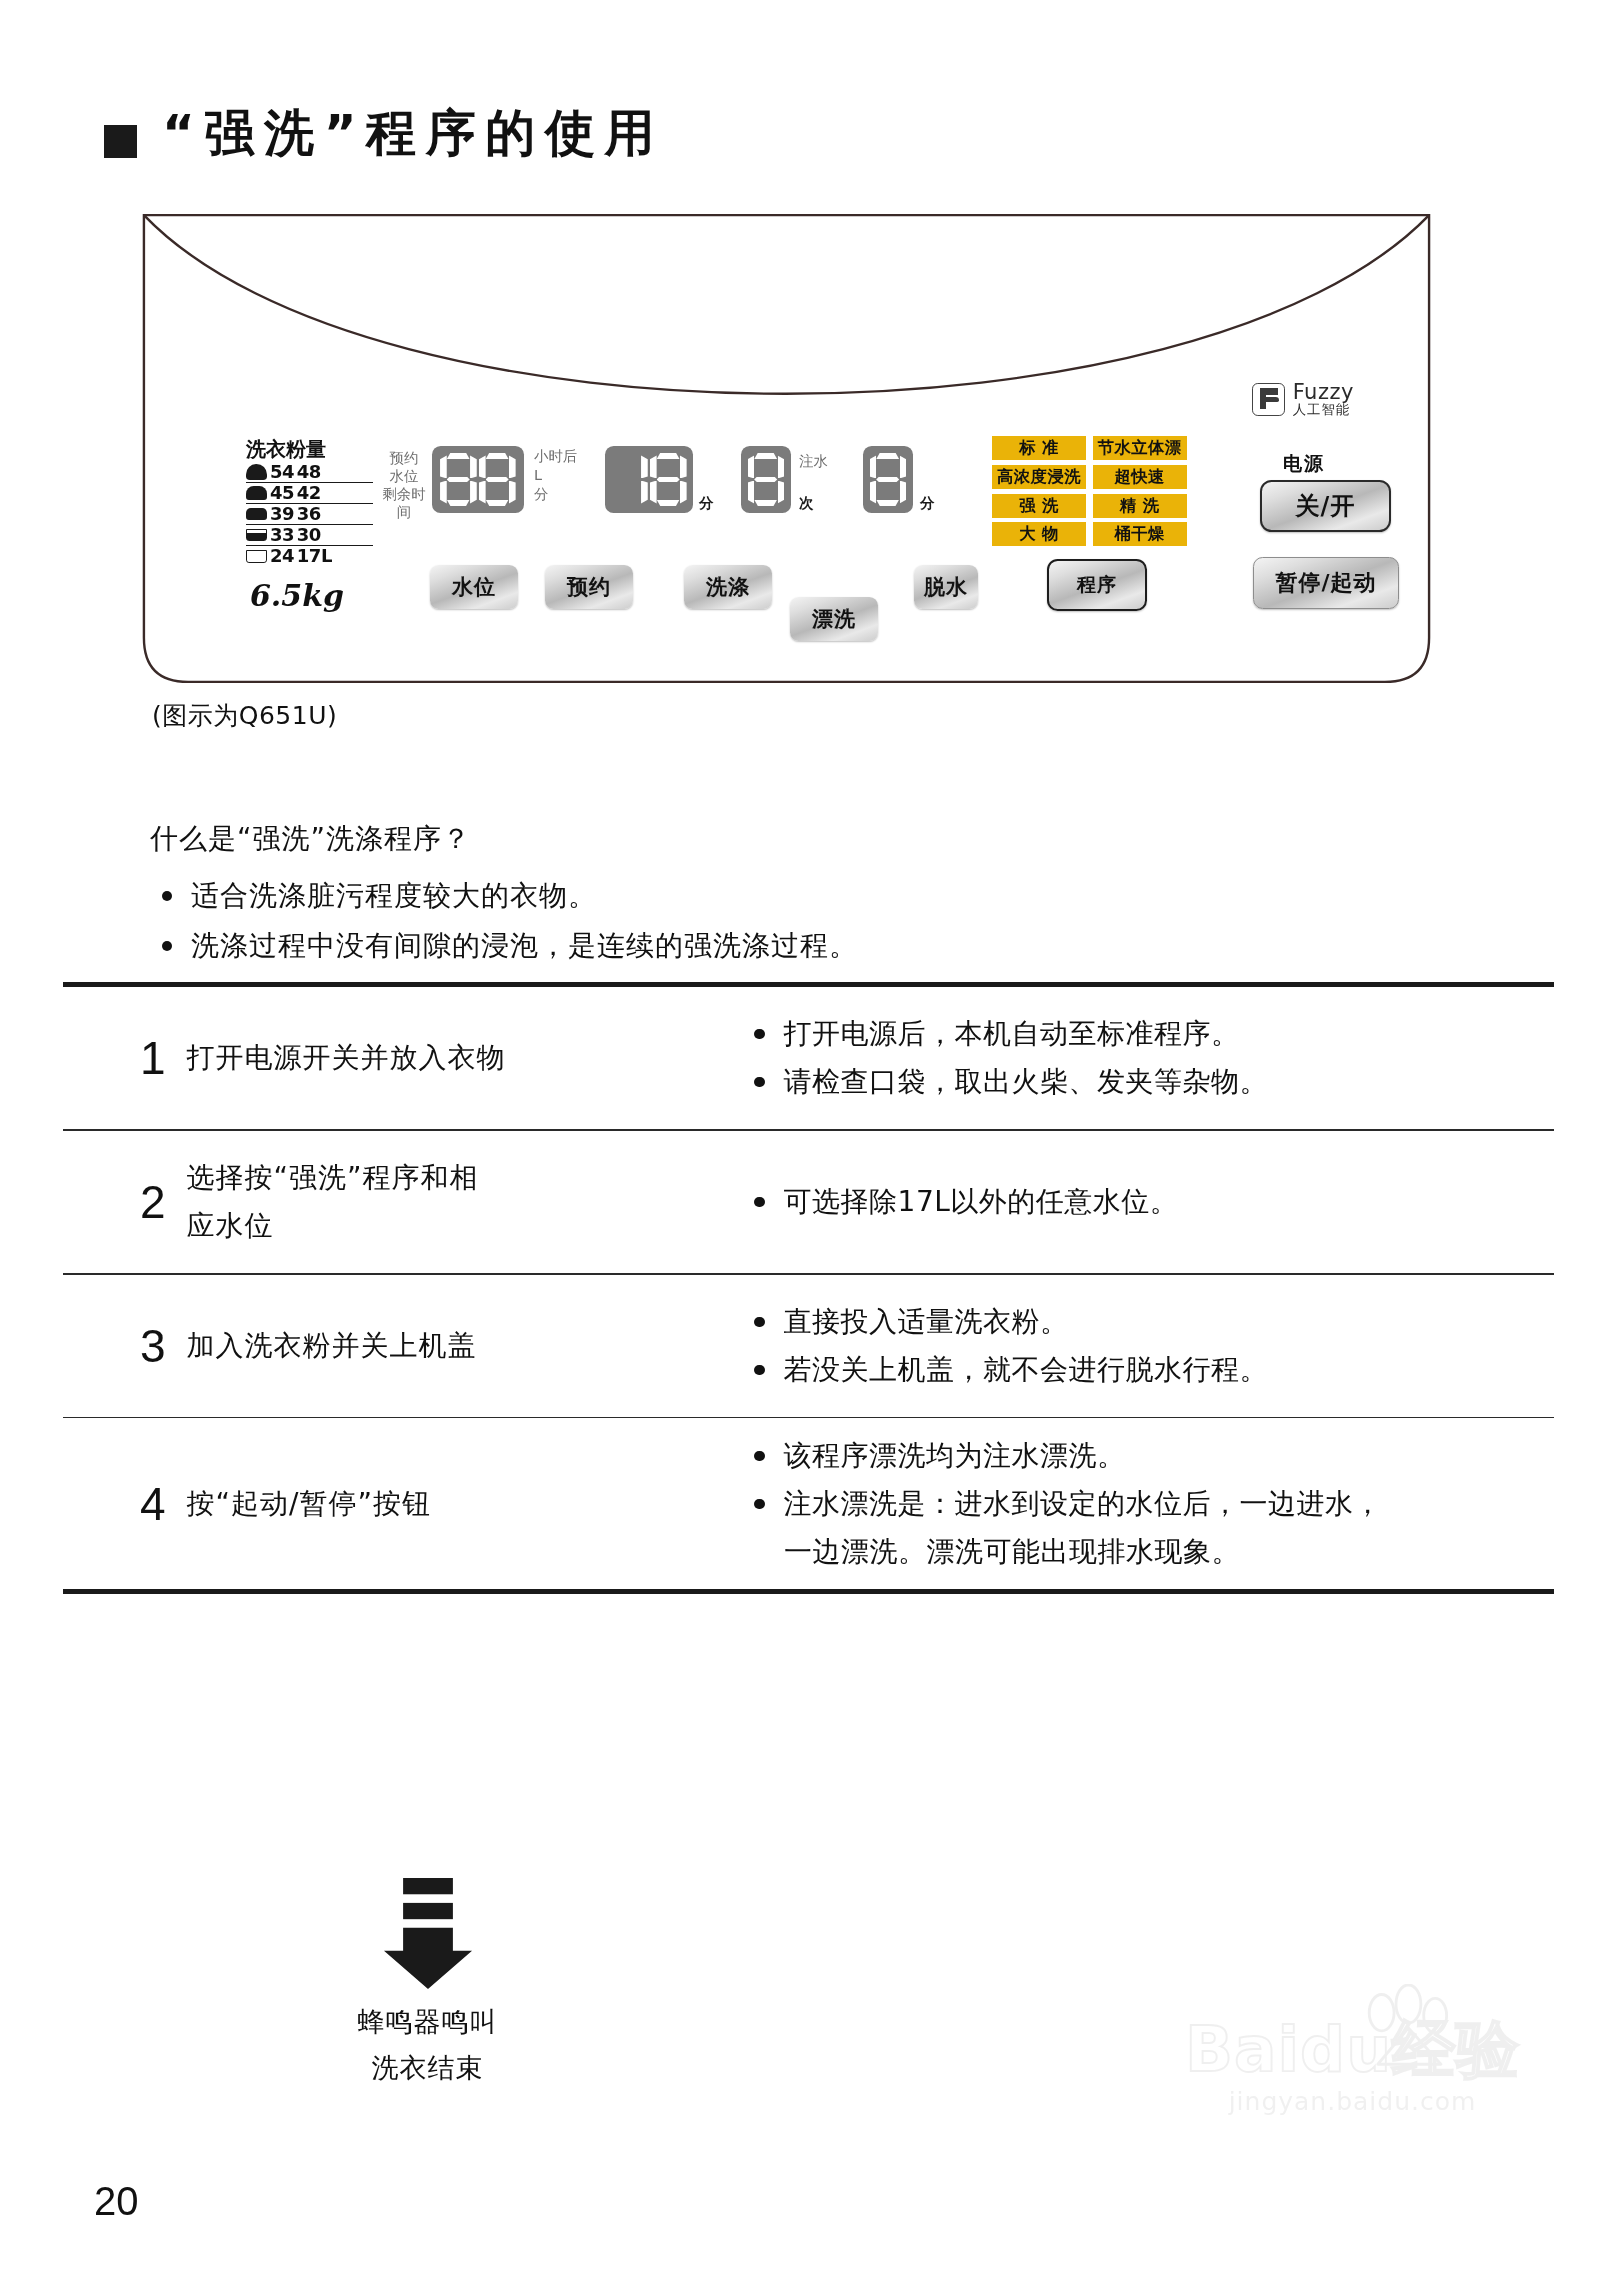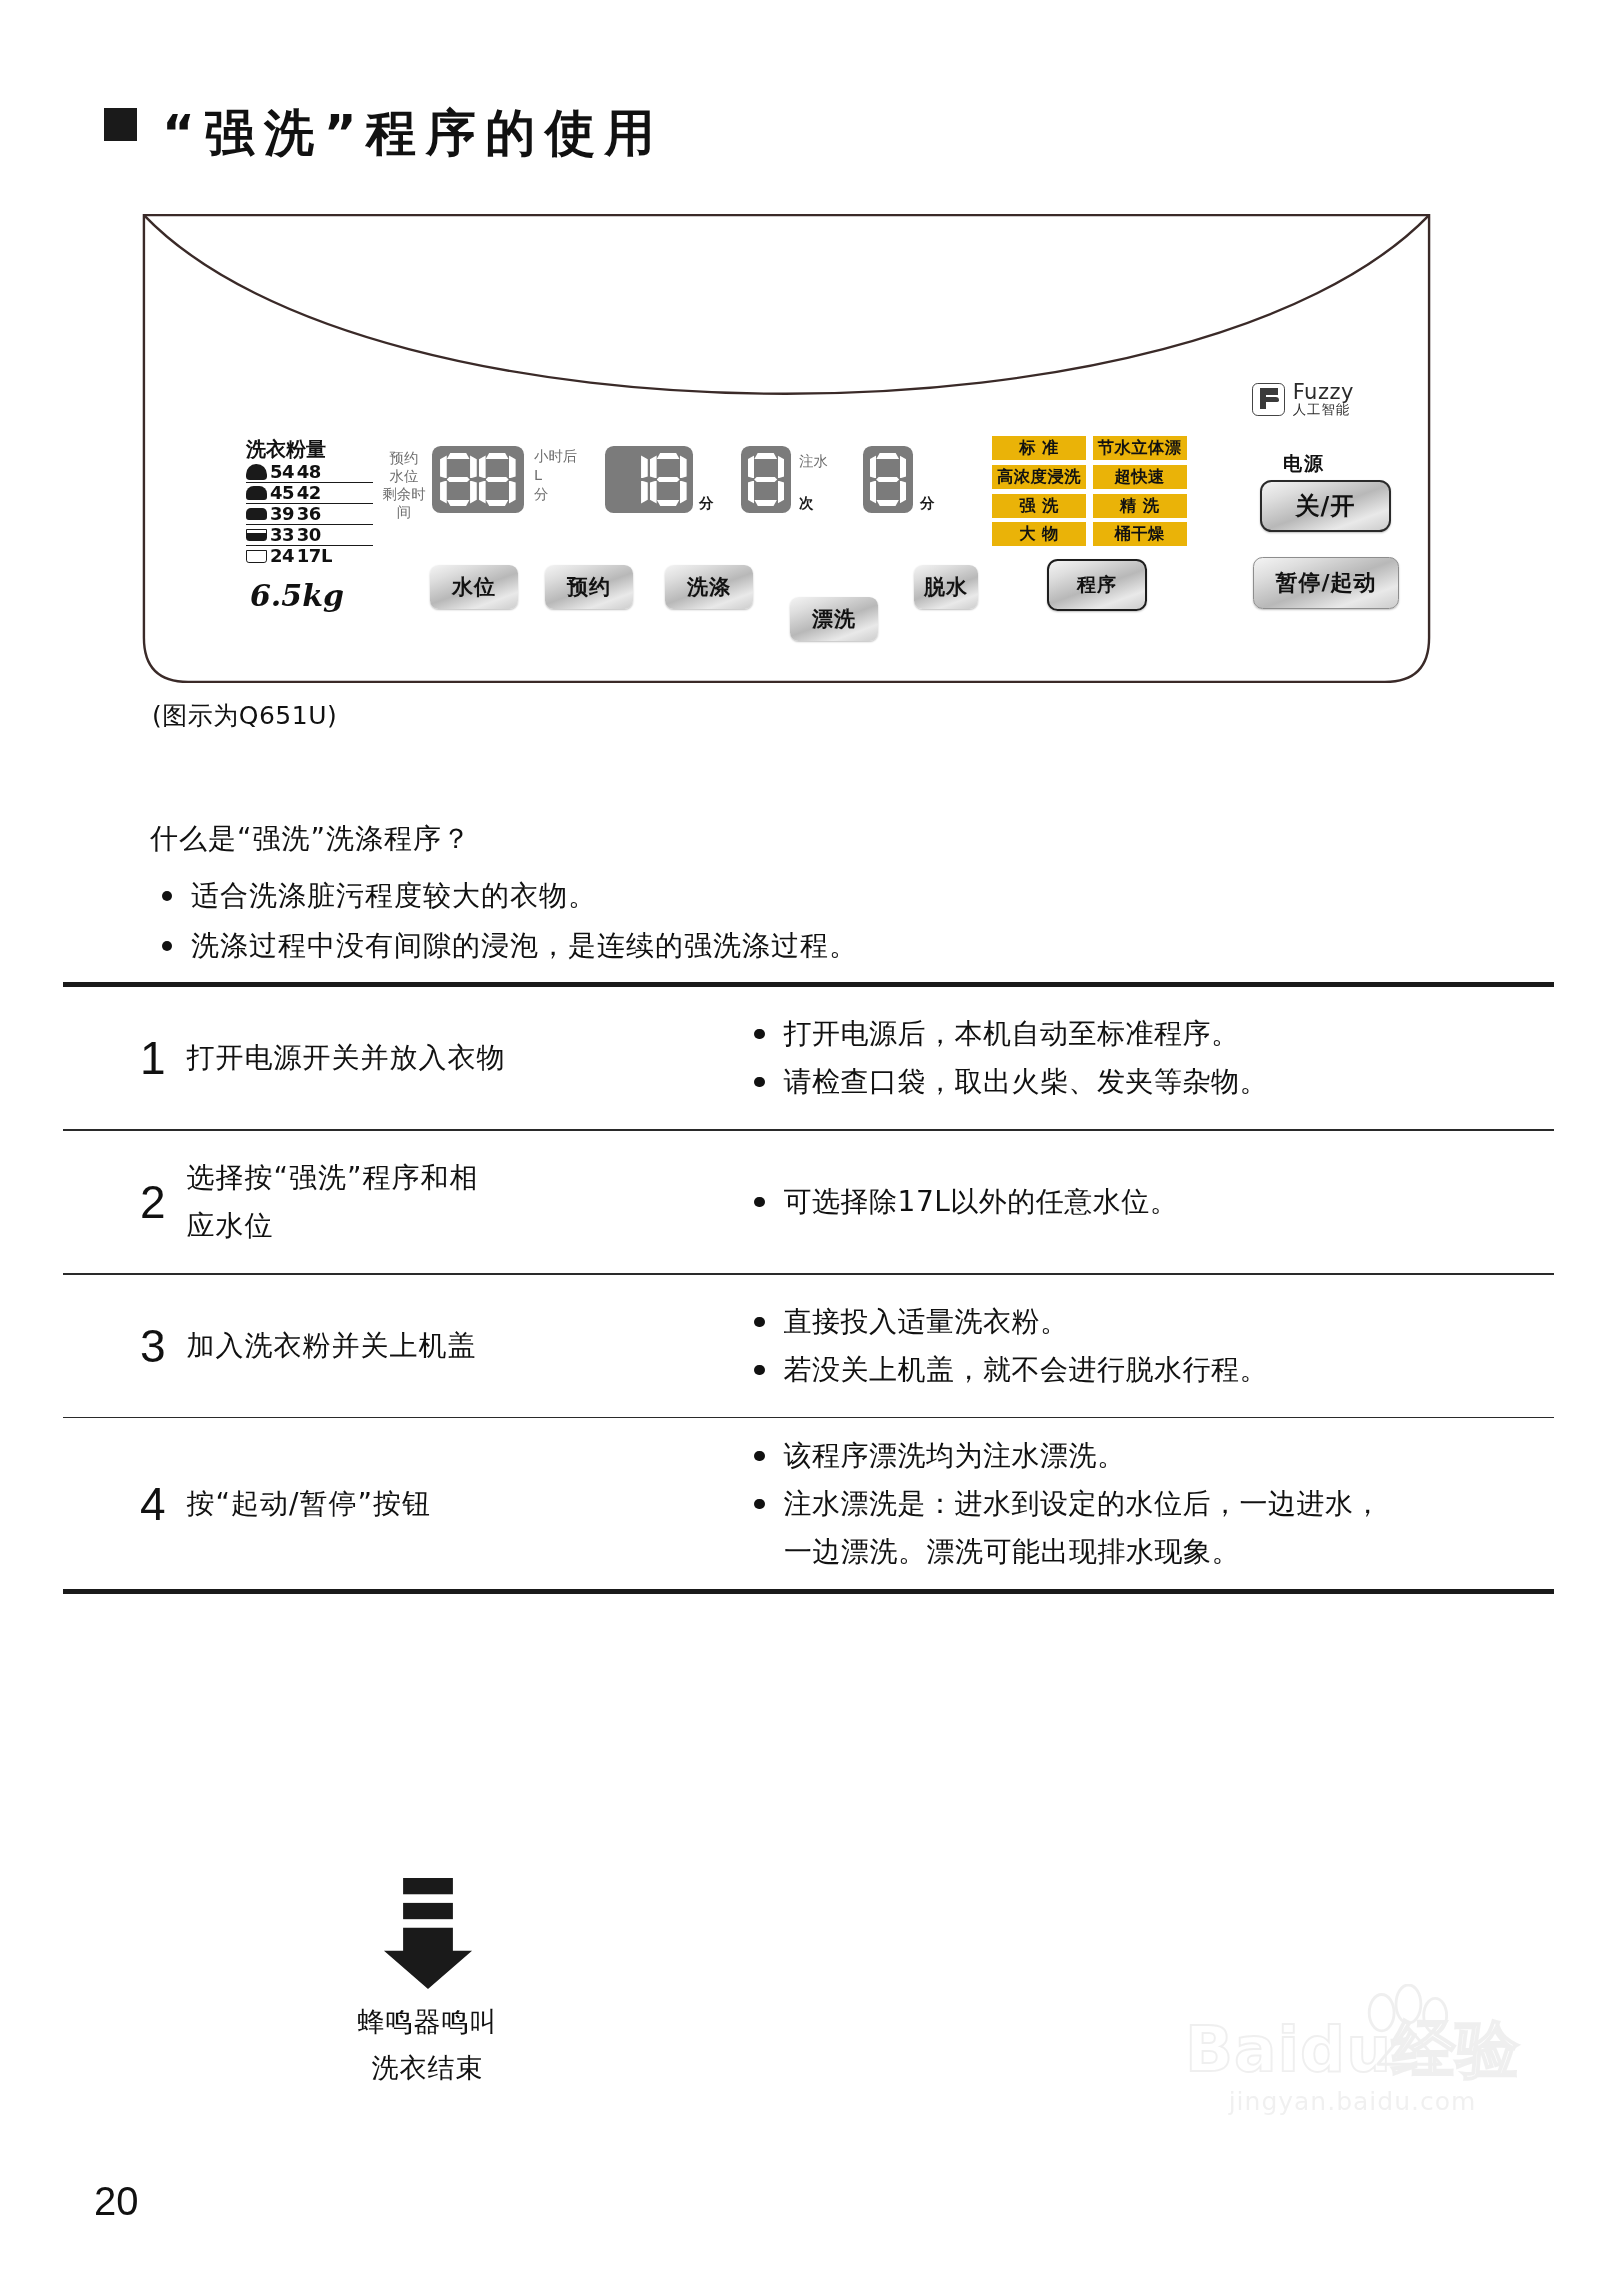--- a/index.html
+++ b/index.html
@@ -17,21 +17,21 @@
     height: 2287px;
     background: #fff;
   }
 
   
   .title-row {
     position: absolute;
     left: 104px;
     top: 108px;
     display: flex;
-    align-items: flex-start;
+    align-items: flex-end;
     gap: 25px;
   }
   .title-square {
     width: 33px;
     height: 33px;
     background: #1a1a1a;
     flex: 0 0 auto;
   }
   .title-text {
     font-size: 50px;
@@ -250,21 +250,21 @@
     letter-spacing: 1px;
     box-shadow: 0 1px 1.9px rgba(0,0,0,0.25);
     white-space: nowrap;
   }
   .btn.outlined { border: 2.9px solid #1d1d1d; border-radius: 10.6px; }
   .btn.power-btn { border: 2.9px solid #2a2a2a; border-radius: 11.5px; }
   .btn.plain-outline { border: 1.9px solid #8d8d8d; border-radius: 9.6px; }
 
   .b-shuiwei { left: 288px; top: 352px; width: 88px; height: 44px; }
   .b-yuyue   { left: 403px; top: 352px; width: 88px; height: 44px; }
-  .b-xidi    { left: 523px; top: 352px; width: 88px; height: 44px; }
+  .b-xidi    { left: 542px; top: 352px; width: 88px; height: 44px; }
   .b-piaoxi  { left: 648px; top: 352px; width: 88px; height: 44px; margin-top: 32px; }
   .b-tuoshui { left: 772px; top: 352px; width: 64px; height: 44px; }
   .b-chengxu { left: 905px; top: 346px; width: 100px; height: 52px; font-size: 19px; }
   .b-guankai { left: 1118px; top: 267px; width: 131px; height: 52px; font-size: 24px; }
   .b-zanting { left: 1111px; top: 344px; width: 146px; height: 52px; font-size: 22px; }
 
   
   .caption {
     position: absolute;
     left: 152px;

